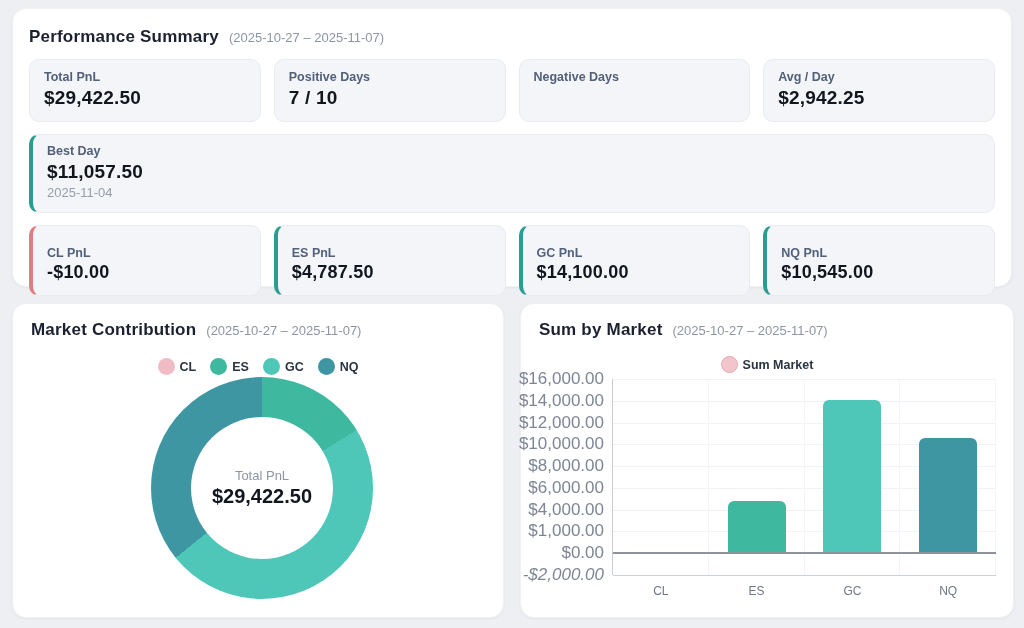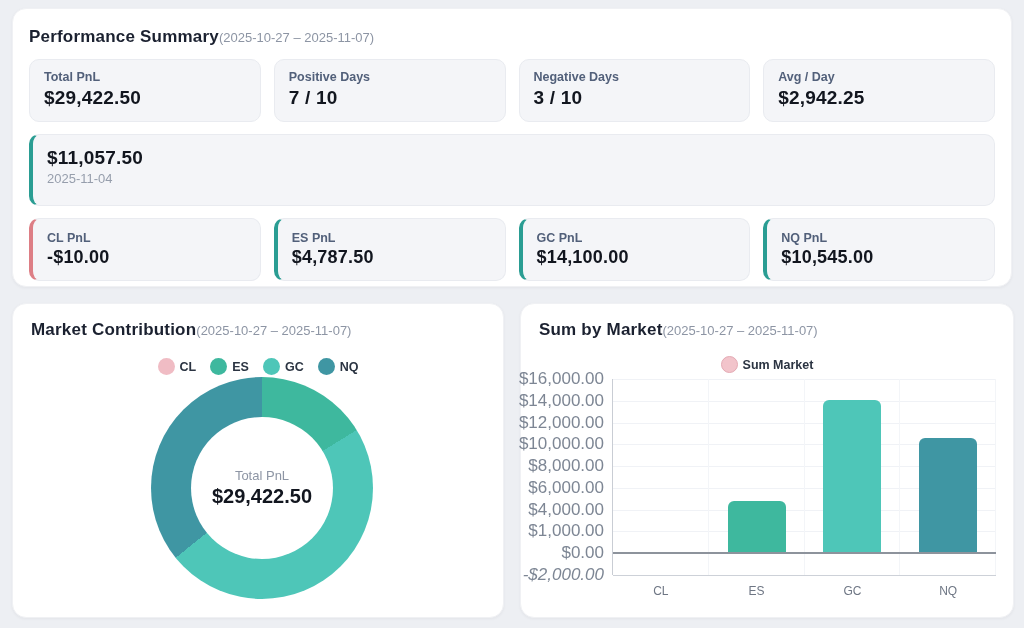--- a/index.html
+++ b/index.html
@@ -15,40 +15,40 @@
     position:absolute;
     background:#ffffff;
     border:1px solid #f0f1f4;
     border-radius:14px;
     box-shadow:0 1px 3px rgba(30,40,60,0.05);
   }
   #top-panel    { left:12px; top:8px;   width:1000px; height:279px; padding:18px 16px 14px 16px; }
   #donut-panel  { left:12px; top:303px; width:492px;  height:315px; padding:16px 18px; }
   #bar-panel    { left:520px; top:303px; width:494px; height:315px; padding:16px 18px; }
 
-  .panel-head { display:flex; align-items:baseline; }
+  .panel-head { display:flex; align-items:baseline; gap:10px; }
   .panel-title { font-size:17px; font-weight:700; color:#1b2130; letter-spacing:0.2px; }
   .panel-sub   { font-size:13px; color:#8d95a4; }
 
   
   .cards-row { display:flex; gap:13px; margin-top:12px; }
   .stat-card {
     flex:1;
     background:#f4f5f8;
     border:1px solid #e9ebf0;
     border-radius:10px;
     padding:10px 14px 12px 14px;
     min-height:62px;
   }
   .stat-card .label { font-size:12.5px; font-weight:700; color:#52607a; }
   .stat-card .value { font-size:19px;  font-weight:700; color:#12161f; margin-top:3px; letter-spacing:0.2px; }
   .stat-card.accented { border-left-width:4px; border-left-style:solid; }
   #best-day-card { margin-top:12px; min-height:72px; padding-top:9px; }
   #best-day-card .date { font-size:13px; color:#969eac; margin-top:2px; }
-  #market-cards .stat-card { min-height:57px; padding-top:12px; }
+  #market-cards .stat-card { min-height:57px; padding-top:20px; }
   #market-cards .stat-card .value { font-size:18px; margin-top:2px; }
 
   
   .legend { display:flex; justify-content:center; align-items:center; gap:14px; margin-top:18px; }
   .legend-item { display:flex; align-items:center; gap:5px; }
   .legend-swatch { width:17px; height:17px; border-radius:50%; }
   .legend-label { font-size:12.5px; font-weight:700; color:#2b3442; }
 
   
   #donut-wrap { position:absolute; left:138px; top:73px; width:222px; height:222px; }
@@ -87,29 +87,29 @@
       <div class="stat-card">
         <div class="label">Total PnL</div>
                  <div class="value">$29,422.50</div>
       </div>
       <div class="stat-card">
         <div class="label">Positive Days</div>
                  <div class="value">7 / 10</div>
       </div>
       <div class="stat-card">
         <div class="label">Negative Days</div>
-                 <div class="value">3 / 10</div>
       </div>
       <div class="stat-card">
         <div class="label">Avg / Day</div>
                  <div class="value">$2,942.25</div>
       </div>
     </div>
 
   <div class="stat-card accented" id="best-day-card" style="border-left-color: rgb(42, 157, 147);">
+    <div class="label">Best Day</div>
     <div class="value">$11,057.50</div>
     <div class="date">2025-11-04</div>
   </div>
 
   <div class="cards-row" id="market-cards">
       <div class="stat-card accented" style="border-left-color: rgb(221, 126, 133);">
         <div class="label">CL PnL</div>
                  <div class="value">-$10.00</div>
       </div>
       <div class="stat-card accented" style="border-left-color: rgb(42, 157, 147);">

